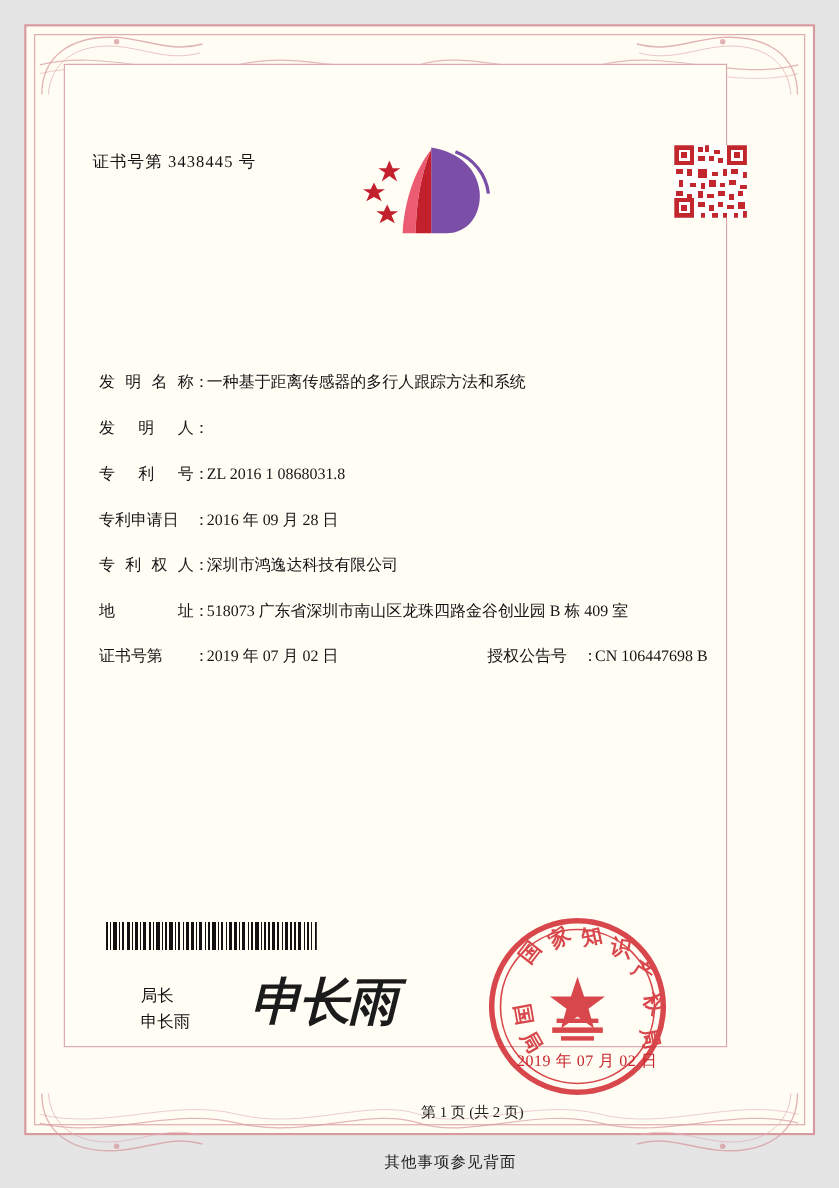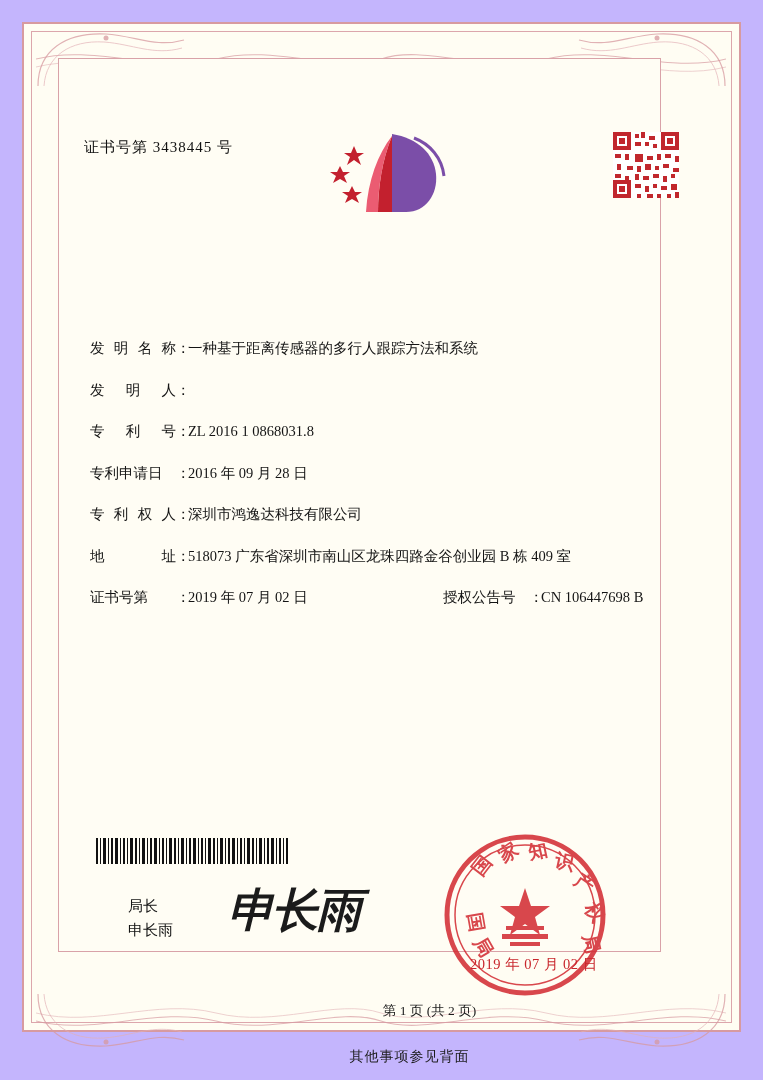--- a/index.html
+++ b/index.html
@@ -15,21 +15,21 @@
     position: relative;
     overflow: hidden;
   }
 
   
   .page {
     position: absolute;
     left: 0; top: 0;
     width: 763px;
     height: 1080px;
-    background: #c4b5fd;
+    background: #e5e5e5;
     text-decoration: underline;
   }
   .cert-outer {
     position: absolute;
     left: 22px; top: 22px;
     width: 719px;
     height: 1010px;
     background: #fffdf3;
     border: 2px solid #d79aa0;
     box-sizing: border-box;

